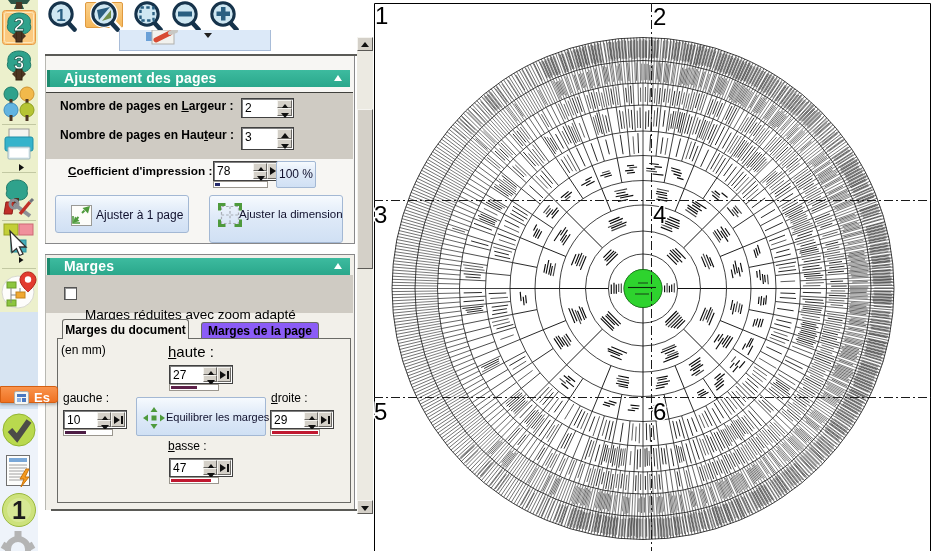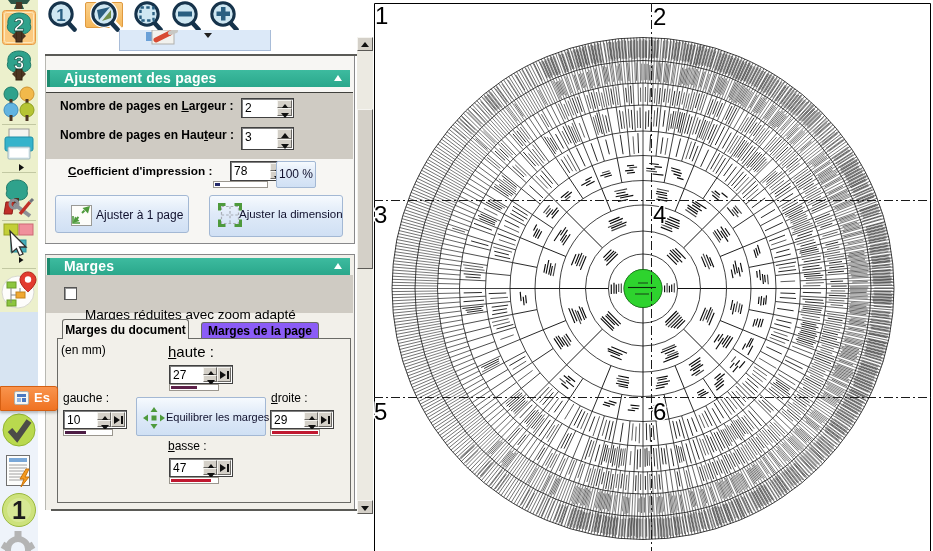--- a/index.html
+++ b/index.html
@@ -146,21 +146,21 @@
       <circle cx="18" cy="22" r="16" fill="#fdfdfb" stroke="#d8d8d0"></circle>
       <rect x="7" y="12" width="9" height="6" fill="#8cc63f" stroke="#6a9c28"></rect>
       <rect x="16" y="22" width="9" height="6" fill="#f0a830" stroke="#c4841c"></rect>
       <rect x="7" y="30" width="9" height="6" fill="#8cc63f" stroke="#6a9c28"></rect>
       <path d="M11 18 L11 33 M11 25 L16 25 M20 18 L20 22" stroke="#888" fill="none"></path>
       <path d="M28 2 C23 2 20 6 20 10 C20 15 28 22 28 22 C28 22 36 15 36 10 C36 6 33 2 28 2 Z" fill="#e23b2e" stroke="#b02318"></path>
       <circle cx="28" cy="9.5" r="3.2" fill="#fff"></circle>
     </g>
   </svg>
 
-  <div class="abs" style="left:0;top:386px;width:58px;height:25px;z-index:30;background:linear-gradient(#f9944d,#ef7222);border:1px solid #d55f12;border-radius:0 3px 3px 0;box-shadow:0 2px 3px rgba(0,0,0,.25)">
+  <div class="abs" style="left:0;top:386px;width:58px;height:17px;z-index:30;background:linear-gradient(#f9944d,#ef7222);border:1px solid #d55f12;border-radius:0 3px 3px 0;box-shadow:0 2px 3px rgba(0,0,0,.25)">
     <div class="abs" style="left:13px;top:4px;width:15px;height:14px;background:#f6f6f2;border-radius:2px;border:1px solid #b0b0ac">
       <div class="abs" style="left:2px;top:2px;width:9px;height:3px;background:#4a78c0"></div>
       <div class="abs" style="left:2px;top:6px;width:4px;height:4px;background:#90b4e4"></div>
       <div class="abs" style="left:7px;top:6px;width:4px;height:4px;background:#4a78c0"></div>
     </div>
     <span style="position:absolute;left:33px;top:3px;font-size:13px;font-weight:bold;color:#fff">Es</span>
   </div>
 
   <svg class="abs" style="left:0;top:409px" width="40" height="142" viewBox="0 0 40 142">
 
@@ -252,21 +252,21 @@
         <span class="sb up">
           <span class="tri-u"></span>
         </span>
         <span class="sb dn">
           <span class="tri-d"></span>
         </span>
       </span>
   </div>
 
   <div class="abs" style="left:68px;top:164px;font-size:11.8px;font-weight:bold;color:#000;white-space:nowrap"><u class="k">C</u>oefficient d'impression :</div>
-  <div class="spin" style="left:230px;top:161px;width:70px;height:20px">
+  <div class="spin" style="left:213px;top:161px;width:70px;height:20px">
     <span class="v">78</span>
     <span style="position:absolute;right:15px;top:1px;bottom:1px;width:14px">
       <span class="sb up" style="width:14px">
           <span class="tri-u"></span>
         </span>
       <span class="sb dn" style="width:14px">
           <span class="tri-d"></span>
         </span>
     </span>
     <span class="pl"></span>
@@ -280,21 +280,21 @@
     <svg class="abs" style="left:13px;top:7px" width="24" height="24" viewBox="0 0 24 24">
       <rect x="2.5" y="2.5" width="20" height="20" fill="#fdfdfa" stroke="#9a9a96"></rect>
       <path d="M21 3 L13.5 5 L19 10.5 Z" fill="#4e9a3c"></path>
       <path d="M15.5 7.5 L13 10" stroke="#4e9a3c" stroke-width="2"></path>
       <path d="M4 20 L6 13.5 L10.5 18 Z" fill="#4e9a3c"></path>
       <path d="M7.5 16 L9.5 14" stroke="#4e9a3c" stroke-width="2"></path>
       <path d="M4 13 L4 20 L11 20" fill="none" stroke="#4e9a3c" stroke-width="1.6"></path>
     </svg>
     <span class="abs" style="left:40px;top:12px;font-size:12px;white-space:nowrap">Ajuster à 1 page</span>
   </div>
-  <div class="bluebtn" style="left:209px;top:195px;width:134px;height:42px">
+  <div class="bluebtn" style="left:209px;top:195px;width:134px;height:48px">
     <svg class="abs" style="left:7px;top:7px" width="26" height="24" viewBox="0 0 26 24">
       <g stroke="#a8aeb6" stroke-dasharray="2.6 2" stroke-width="1.2" fill="none">
         <rect x="4.5" y="3.5" width="17" height="17"></rect>
         <path d="M13 3.5 V20.5 M4.5 12 H21.5"></path>
       </g>
       <g fill="#4e9a3c">
         <path d="M1 0 L8.5 0 L8.5 3 L4 3 L4 7.5 L1 7.5 Z"></path>
         <path d="M25 0 L17.5 0 L17.5 3 L22 3 L22 7.5 L25 7.5 Z"></path>
         <path d="M1 24 L8.5 24 L8.5 21 L4 21 L4 16.5 L1 16.5 Z"></path>
         <path d="M25 24 L17.5 24 L17.5 21 L22 21 L22 16.5 L25 16.5 Z"></path>

